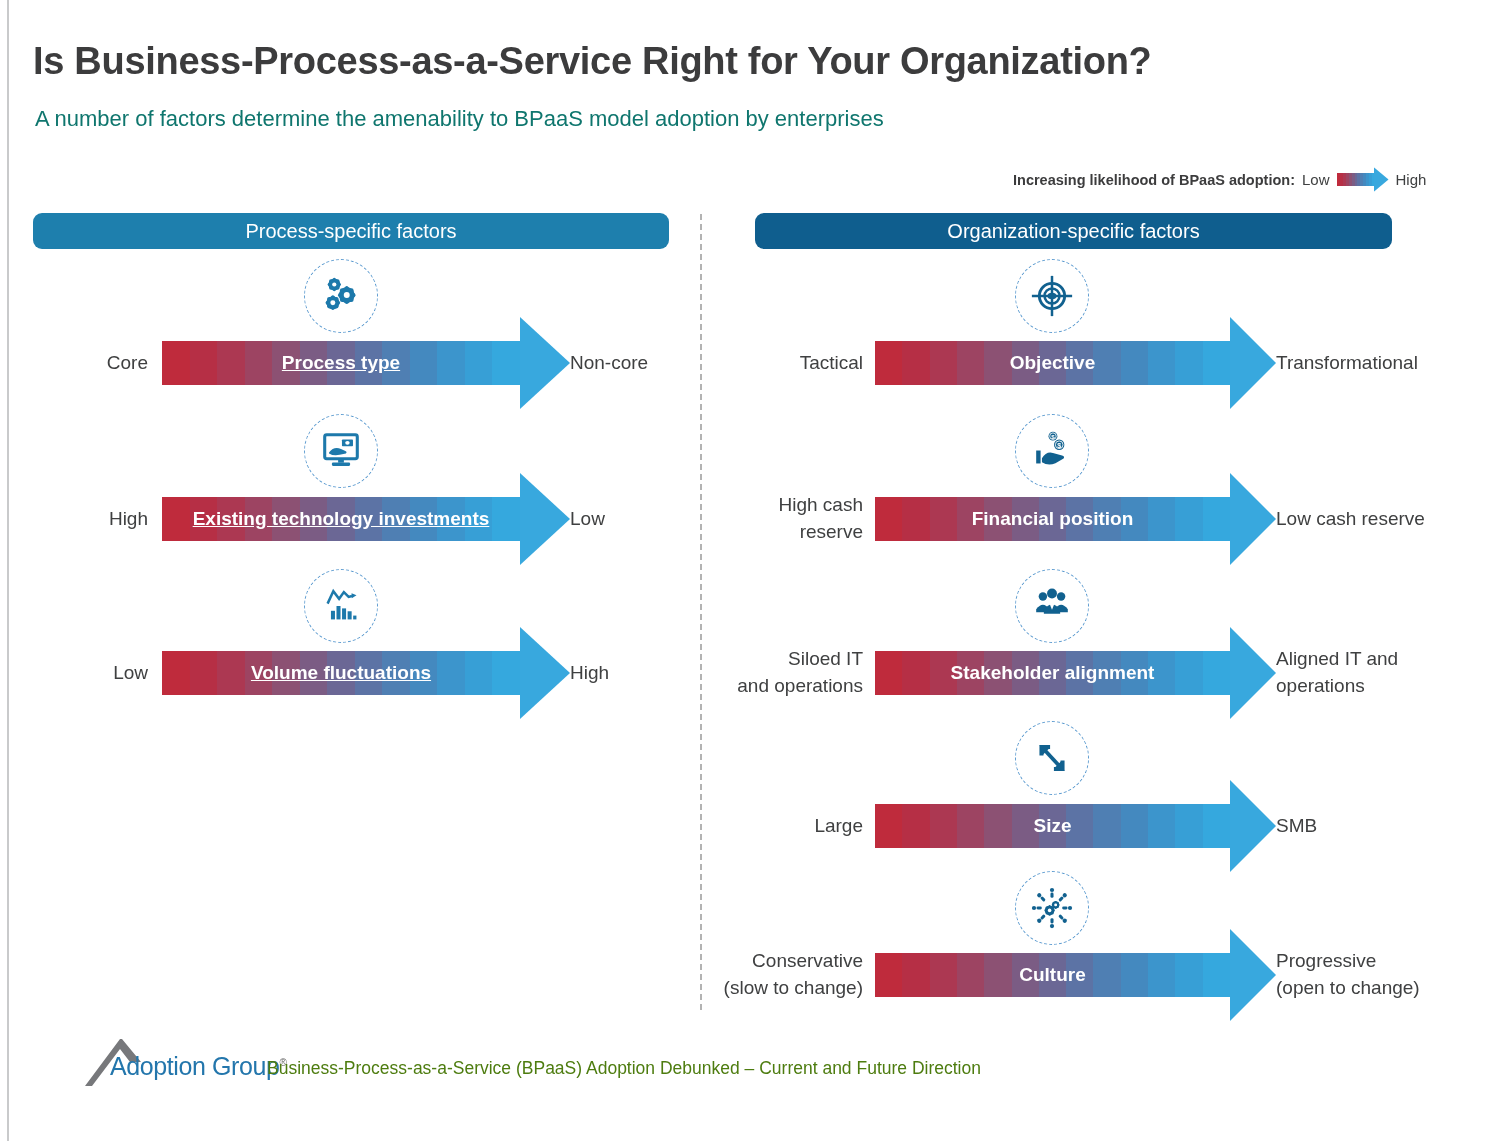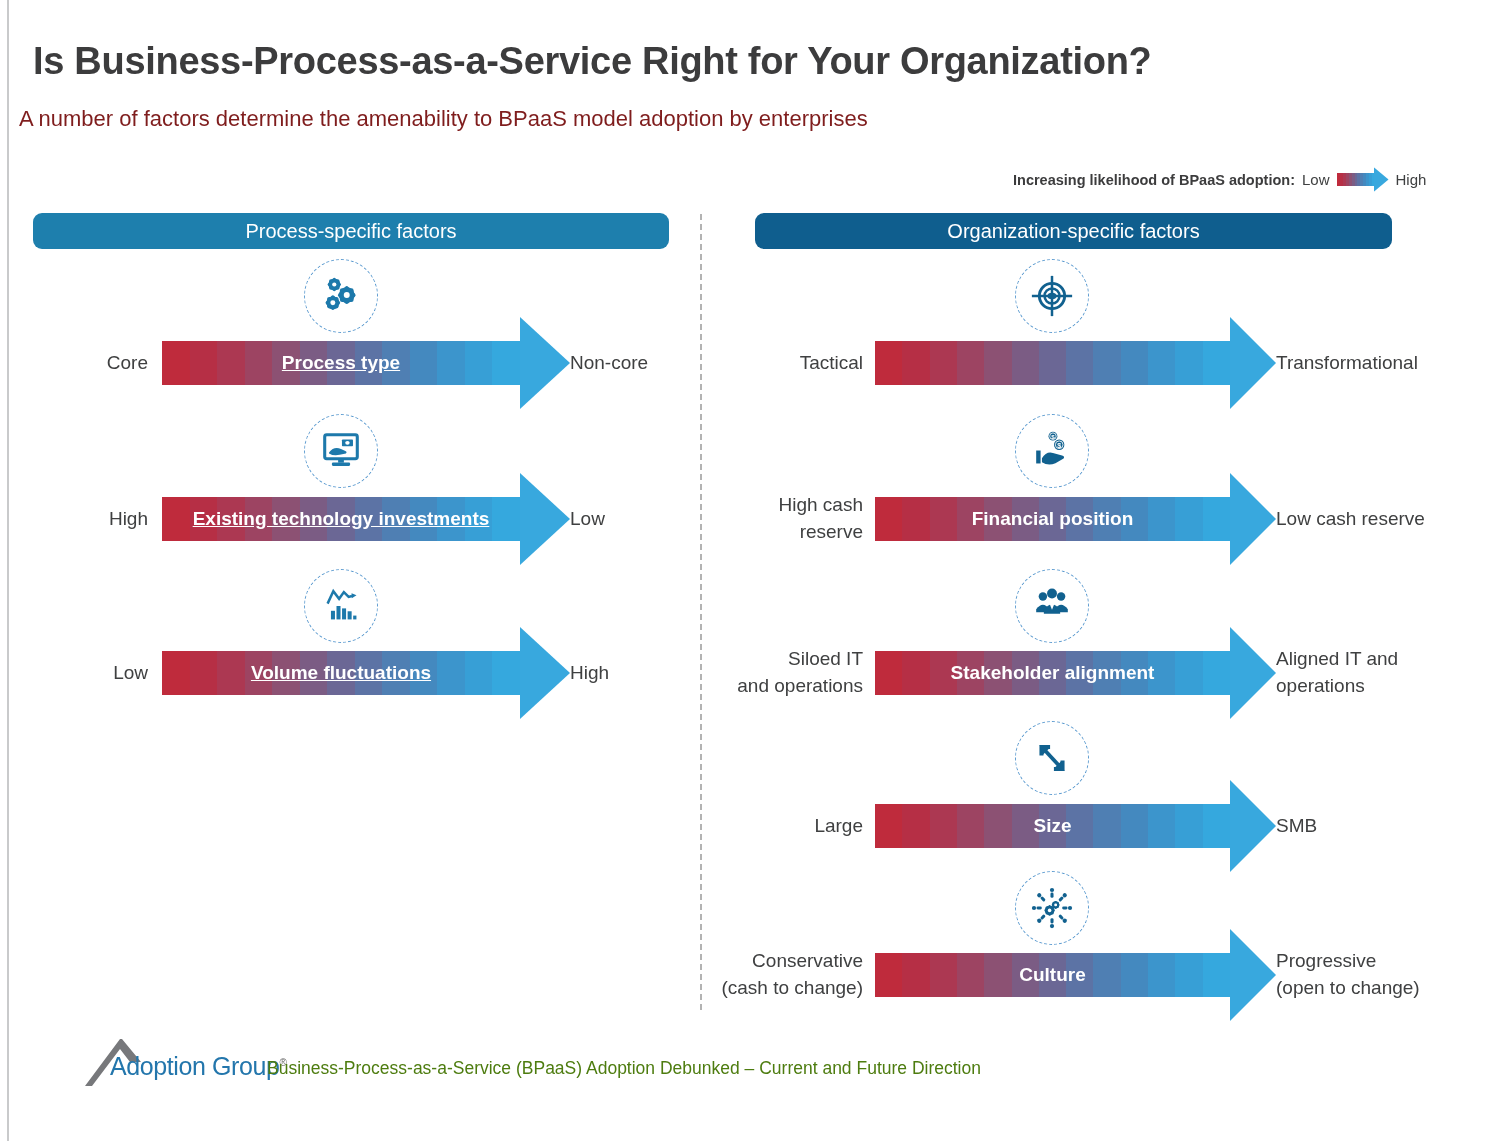--- a/index.html
+++ b/index.html
@@ -2,21 +2,21 @@
 <html><head>
 <meta charset="utf-8">
 <style>
   html,body{margin:0;padding:0;background:#fff;}
   body{font-family:"Liberation Sans",sans-serif;color:#3F4041;}
   #stage{position:relative;width:1498px;height:1141px;background:#fff;overflow:hidden;}
 
   .edge-line{position:absolute;left:7px;top:0;width:2px;height:1141px;background:#C9CACB;}
 
   .page-title{position:absolute;left:33px;top:40px;font-size:38px;font-weight:700;color:#3C3C3D;letter-spacing:-0.3px;}
-  .page-subtitle{position:absolute;left:19px;top:106px;font-size:22px;color:#7f1d1d;}
+  .page-subtitle{position:absolute;left:35px;top:106px;font-size:22px;color:#0f766e;}
 
   
   .legend{position:absolute;left:1013px;top:167px;display:flex;align-items:center;gap:7px;}
   .legend-label{font-size:14.5px;font-weight:700;color:#3C3C3D;}
   .legend-low,.legend-high{font-size:15px;color:#3F4041;}
   .mini-arrow{display:flex;align-items:center;}
   .mini-shaft{width:38px;height:13px;}
   .mini-head{width:15px;height:25px;background:#38A8DE;clip-path:polygon(0 0,100% 50%,0 100%);margin-left:-1px;}
 
   
@@ -268,20 +268,21 @@
       <circle cx="21.5" cy="26.5" r="1.9" fill="#fff"></circle>
       <circle cx="27.8" cy="20.8" r="1.5" fill="#fff"></circle>
     </svg>
   </div>
 
   <div class="factor-row col-r" style="top:317px">
     <div class="lab lab-left">Tactical</div>
     <div class="arrow">
       <div class="shaft grad"></div>
       <div class="head"></div>
+      <div class="caption">Objective</div>
     </div>
     <div class="lab lab-right">Transformational</div>
   </div>
 
   <div class="factor-row col-r" style="top:473px">
     <div class="lab lab-left">High cash
 reserve</div>
     <div class="arrow">
       <div class="shaft grad"></div>
       <div class="head"></div>
@@ -307,21 +308,21 @@
       <div class="shaft grad"></div>
       <div class="head"></div>
       <div class="caption">Stakeholder alignment</div>
     </div>
     <div class="lab lab-right">Aligned IT and
 operations</div>
   </div>
 
   <div class="factor-row col-r" style="top:929px">
     <div class="lab lab-left">Conservative
-(cash to change)</div>
+(slow to change)</div>
     <div class="arrow">
       <div class="shaft grad"></div>
       <div class="head"></div>
       <div class="caption">Culture</div>
     </div>
     <div class="lab lab-right">Progressive
 (open to change)</div>
   </div>
 
   <svg class="logo-mountain" width="78" height="54" viewBox="0 0 78 54">

